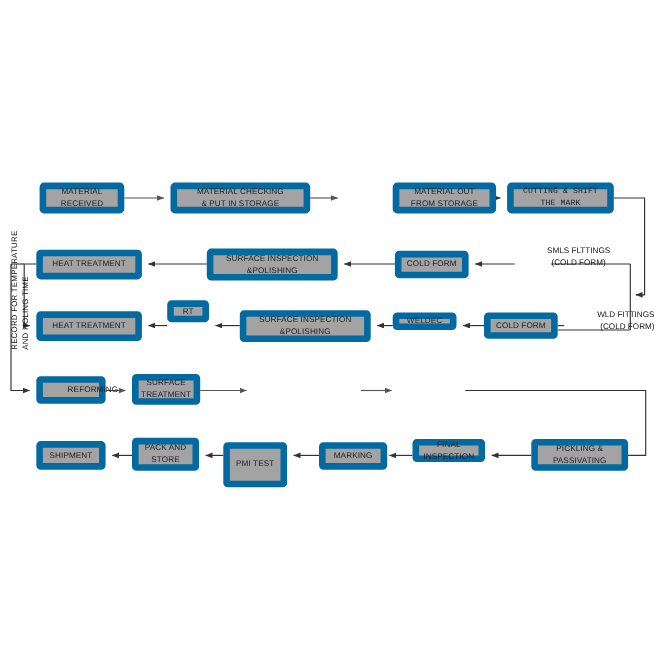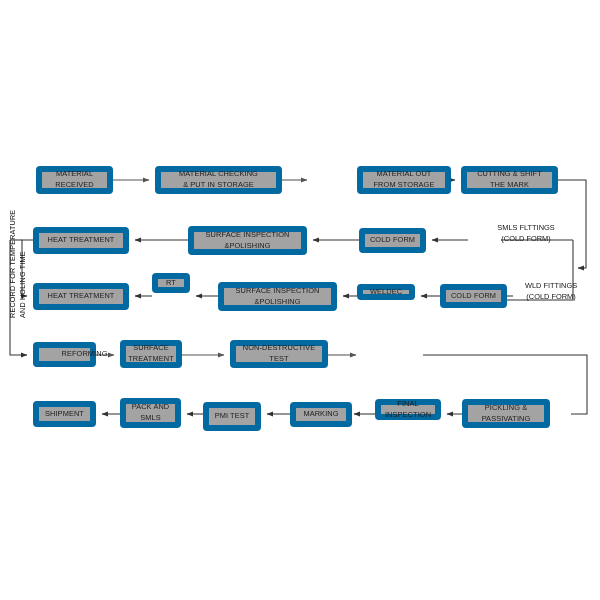--- a/index.html
+++ b/index.html
@@ -108,49 +108,47 @@
 
   <div class="vlabel" style="left:8px; top:318px;">RECORD FOR TEMPERATURE
 AND HOLING TIME</div>
 
   <div class="node" style="left:36px;top:166px;width:77px;height:28px;">MATERIAL
 RECEIVED</div>
   <div class="node" style="left:155px;top:166px;width:127px;height:28px;">MATERIAL CHECKING
 &amp; PUT IN STORAGE</div>
   <div class="node" style="left:313px;top:166px;width:94px;height:28px;margin-left:44px;">MATERIAL OUT
 FROM STORAGE</div>
-  <div class="node" style="left:461px;top:166px;width:97px;height:28px;">CUTTING &amp; SHIFT
+  <div class="node" style="left:461px;top:166px;width:97px;height:28px;font-family:Liberation Mono, monospace;">CUTTING &amp; SHIFT
 THE MARK</div>
 
   <div class="node" style="left:33px;top:227px;width:96px;height:27px;">HEAT TREATMENT</div>
   <div class="node" style="left:188px;top:226px;width:119px;height:29px;">SURFACE INSPECTION
 &amp;POLISHING</div>
   <div class="node" style="left:359px;top:228px;width:67px;height:25px;">COLD FORM</div>
 
   <div class="node" style="left:33px;top:283px;width:96px;height:27px;">HEAT TREATMENT</div>
   <div class="node" style="left:152px;top:273px;width:38px;height:20px;">RT</div>
   <div class="node" style="left:218px;top:282px;width:119px;height:29px;">SURFACE INSPECTION
 &amp;POLISHING</div>
   <div class="node" style="left:357px;top:284px;width:58px;height:16px;">WELDEC</div>
   <div class="node" style="left:440px;top:284px;width:67px;height:24px;">COLD FORM</div>
 
   <div class="node" style="left:33px;top:342px;width:63px;height:25px;padding-left:40px;">REFORMING</div>
   <div class="node" style="left:120px;top:340px;width:62px;height:28px;">SURFACE
 TREATMENT</div>
-  <div class="node" style="left:230px;top:340px;width:98px;height:28px;">NON-DESTRUCTIVE
-TEST</div>
 
   <div class="node" style="left:33px;top:401px;width:63px;height:26px;">SHIPMENT</div>
   <div class="node" style="left:120px;top:398px;width:61px;height:30px;">PACK AND
-SMLS</div>
-  <div class="node" style="left:203px;top:402px;width:58px;height:29px;">PMI TEST</div>
+STORE</div>
+  <div class="node" style="left:203px;top:402px;width:58px;height:41px;">PMI TEST</div>
   <div class="node" style="left:290px;top:402px;width:62px;height:25px;">MARKING</div>
   <div class="node" style="left:375px;top:399px;width:66px;height:21px;">FINAL
 INSPECTION</div>
-  <div class="node" style="left:462px;top:399px;width:88px;height:29px;">PICKLING &amp;
+  <div class="node" style="left:483px;top:399px;width:88px;height:29px;">PICKLING &amp;
 PASSIVATING</div>
 
   <div class="edge-label" style="left:477px;top:222px;width:98px;">SMLS FLTTINGS
 (COLD FORM)</div>
-  <div class="edge-label" style="left:507px;top:280px;width:88px;">WLD FITTINGS
+  <div class="edge-label" style="left:507px;top:280px;width:88px;text-align:right;">WLD FITTINGS
 (COLD FORM)</div>
 
 </div>
 
 </body></html>

